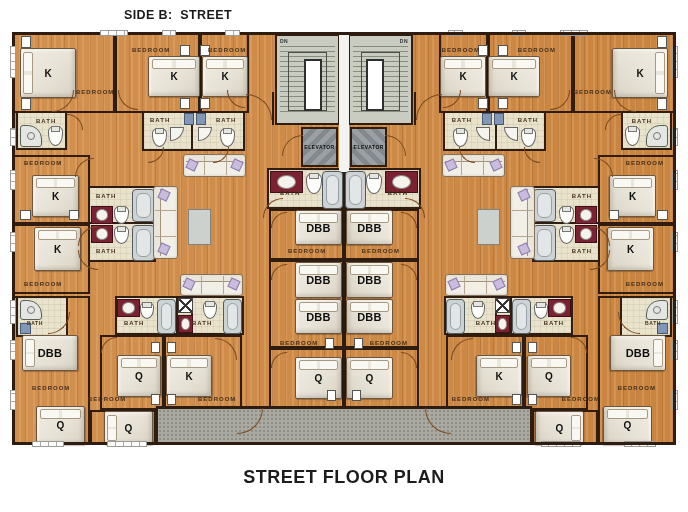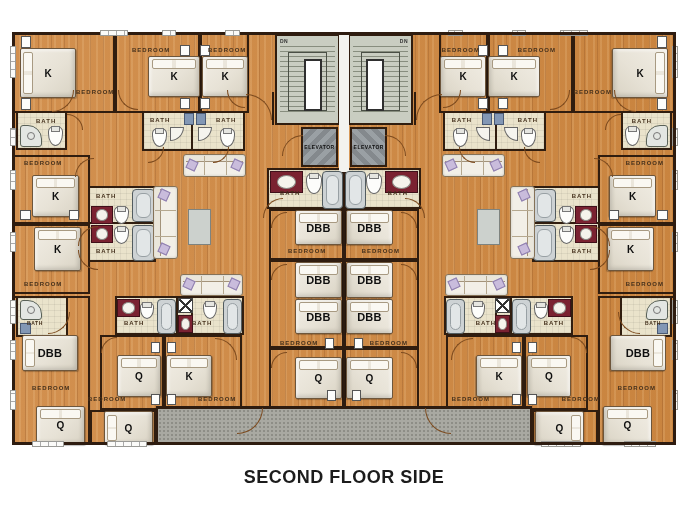--- a/index.html
+++ b/index.html
@@ -98,21 +98,22 @@
   .sofa.v::after{content:"";position:absolute;left:1px;right:1px;top:33%;height:34%;
         border-top:1px solid #b5a88f;border-bottom:1px solid #b5a88f;}
   .pp{position:absolute;width:8px;height:8px;background:#c9bcdc;border:1px solid #8f7fae;transform:rotate(25deg);z-index:4;}
   .ctable{position:absolute;background:#ccd1cd;border:1px solid #7e837f;z-index:3;}
 </style>
 </head>
 <body>
 
 <div id="canvas" data-name="floor-plan-canvas">
 
-  <div id="plan-title" data-name="plan-title">SECOND FLOOR SIDE</div>
+  <div class="side-title" style="left:12px;" data-name="side-b-title">SIDE B:&nbsp; STREET</div>
+  <div id="plan-title" data-name="plan-title">STREET FLOOR PLAN</div>
 
   <div id="building" data-name="building-outline">
 
     <div class="half" id="half-left" data-name="floor-half-side-b">
 
       <div class="room" data-name="bedroom-room" style="left:0;top:0;width:103px;height:81px"></div>
       <div class="room bathbg" data-name="bath-room" style="left:4px;top:79px;width:51px;height:39px"></div>
       <div class="room" data-name="bedroom-room" style="left:103px;top:0;width:85px;height:81px"></div>
       <div class="room" data-name="bedroom-room" style="left:188px;top:0;width:49px;height:81px"></div>
       <div class="room bathbg" data-name="bath-room" style="left:130px;top:79px;width:103px;height:40px"></div>

